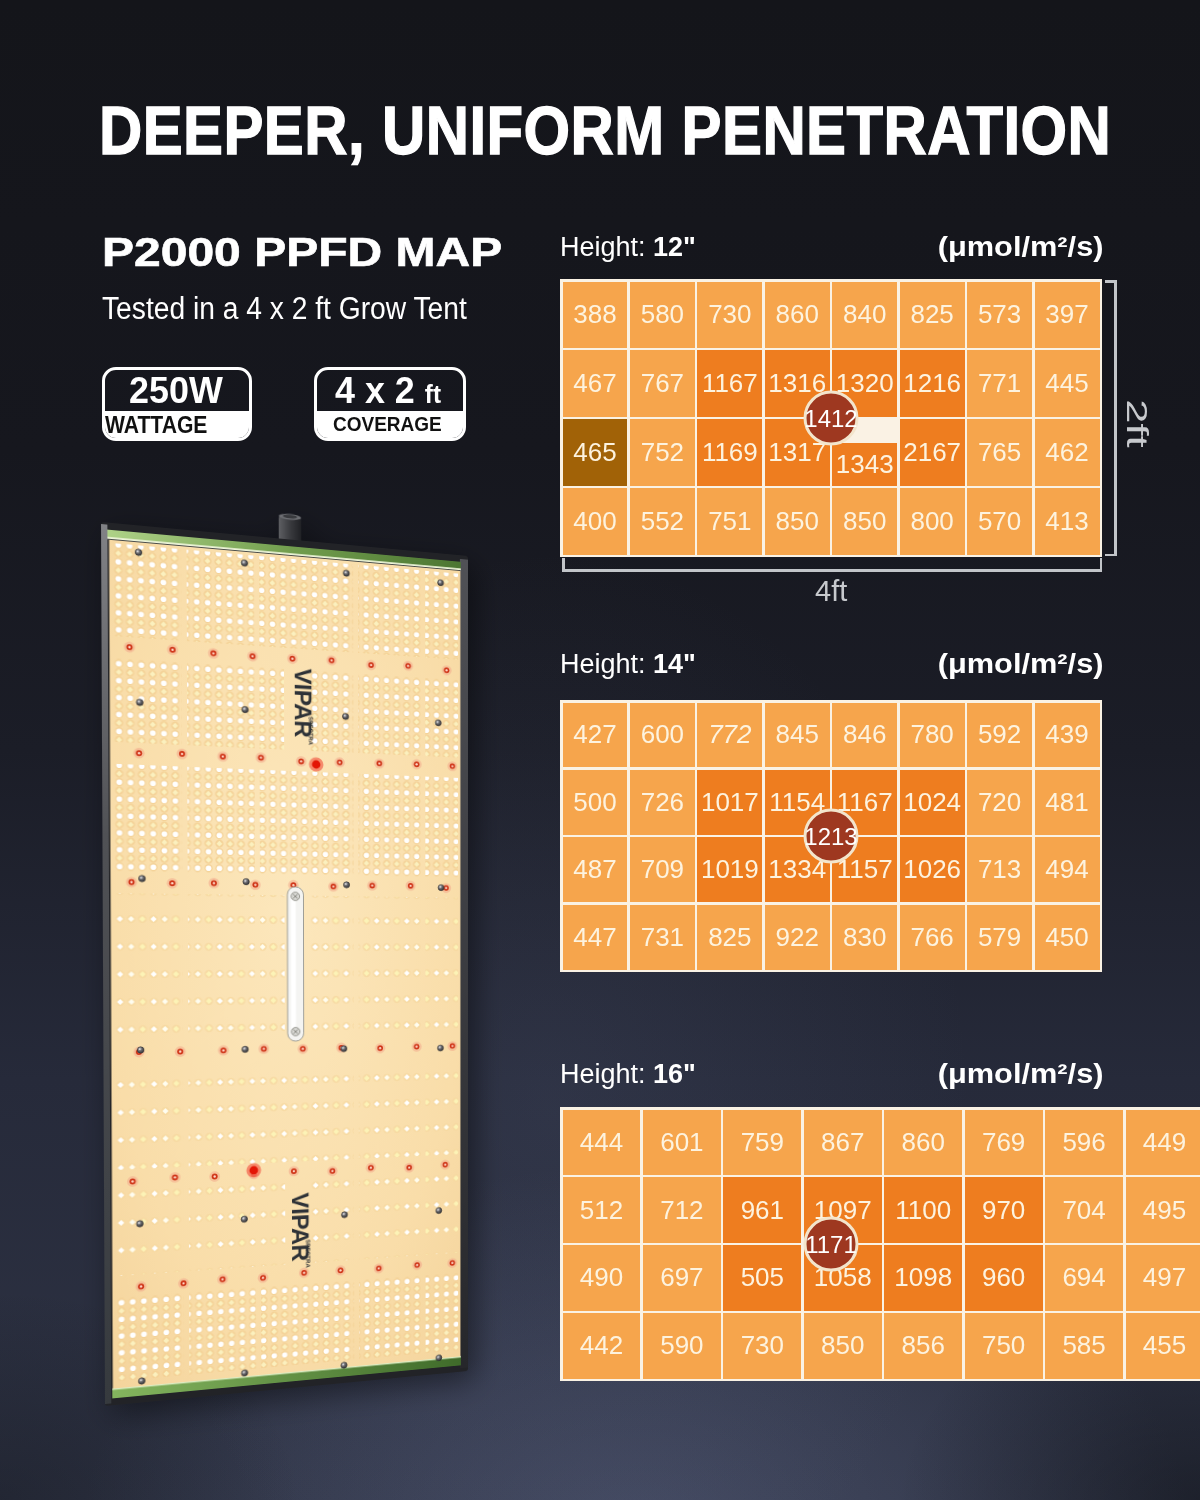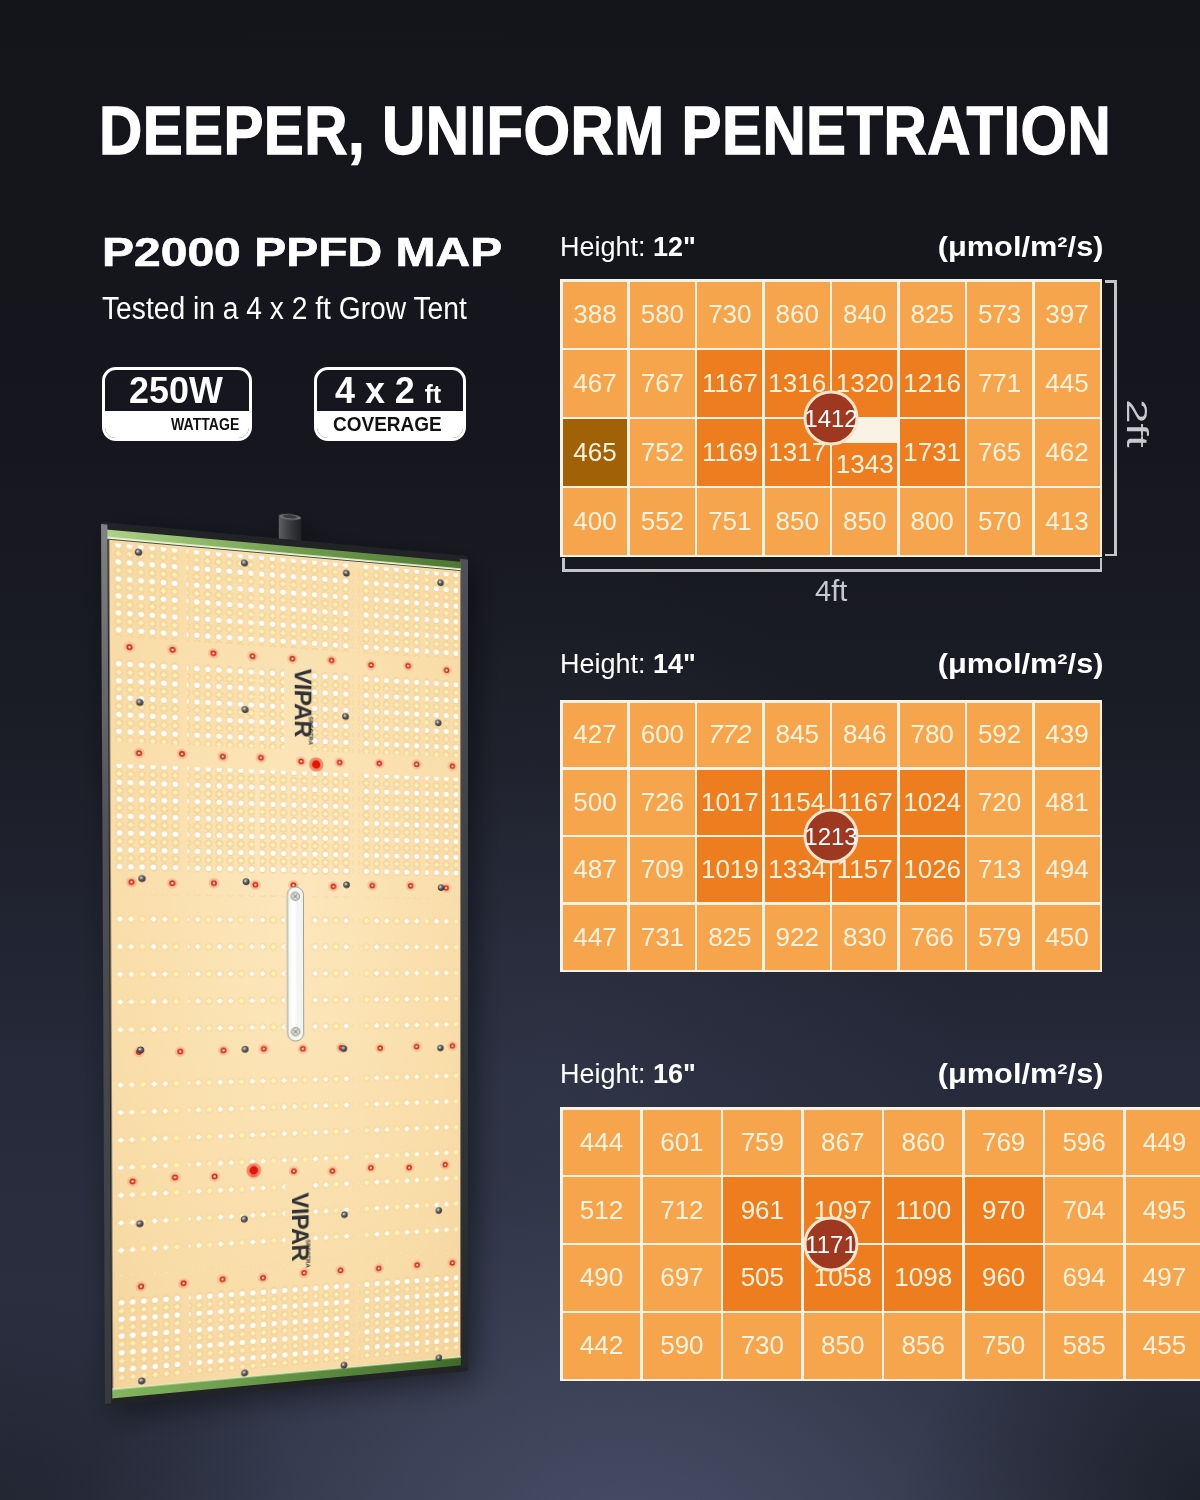--- a/index.html
+++ b/index.html
@@ -26,21 +26,21 @@
 </div>
 
 <div class="abs" style="left:102px;top:292px;color:#fff;font-size:31px;line-height:34px;">
   <span class="sqz" style="transform:scaleX(0.91);">Tested in a 4 x 2 ft Grow Tent</span>
 </div>
 
 <div class="abs" style="left:102px;top:367px;width:150px;height:74px;border:3px solid #fff;border-radius:14px;box-sizing:border-box;overflow:hidden;">
   <div style="height:41px;display:flex;align-items:center;justify-content:center;color:#fff;font-weight:bold;font-size:37px;">
       <span class="sqz" style="transform:scaleX(.97);">250W</span>
     </div>
-  <div style="height:27px;background:#fff;display:flex;align-items:center;justify-content:flex-end;color:#111;font-size:16px;font-weight:bold;">
+  <div style="height:27px;background:#fff;display:flex;align-items:center;justify-content:flex-start;color:#111;font-size:24px;font-weight:bold;">
       <span class="sqz" style="transform:scaleX(.88);">WATTAGE</span>
     </div>
 </div>
 
 <div class="abs" style="left:314px;top:367px;width:152px;height:74px;border:3px solid #fff;border-radius:14px;box-sizing:border-box;overflow:hidden;">
   <div style="height:41px;display:flex;align-items:center;justify-content:center;color:#fff;font-weight:bold;font-size:37px;">
       <span class="sqz" style="transform:scaleX(.97);">4 x 2&nbsp;<span style="font-size:25px;">ft</span></span>
     </div>
   <div style="height:27px;background:#fff;display:flex;align-items:center;justify-content:center;color:#111;font-size:20px;font-weight:bold;">
       <span class="sqz" style="transform:scaleX(.95);">COVERAGE</span>
@@ -67,21 +67,21 @@
     <div style="background:#ee7d1f;display:flex;align-items:center;justify-content:center;">1316</div>
     <div style="background:#ee7d1f;display:flex;align-items:center;justify-content:center;">1320</div>
     <div style="background:#ee7d1f;display:flex;align-items:center;justify-content:center;">1216</div>
     <div style="background:#f6a54c;display:flex;align-items:center;justify-content:center;">771</div>
     <div style="background:#f6a54c;display:flex;align-items:center;justify-content:center;">445</div>
     <div style="background:#a16207;display:flex;align-items:center;justify-content:center;">465</div>
     <div style="background:#f6a54c;display:flex;align-items:center;justify-content:center;">752</div>
     <div style="background:#ee7d1f;display:flex;align-items:center;justify-content:center;">1169</div>
     <div style="background:#ee7d1f;display:flex;align-items:center;justify-content:center;">1317</div>
     <div style="background:#ee7d1f;display:flex;align-items:center;justify-content:center;margin-top:24px;">1343</div>
-    <div style="background:#ee7d1f;display:flex;align-items:center;justify-content:center;">1731</div>
+    <div style="background:#ee7d1f;display:flex;align-items:center;justify-content:center;">2167</div>
     <div style="background:#f6a54c;display:flex;align-items:center;justify-content:center;">765</div>
     <div style="background:#f6a54c;display:flex;align-items:center;justify-content:center;">462</div>
     <div style="background:#f6a54c;display:flex;align-items:center;justify-content:center;">400</div>
     <div style="background:#f6a54c;display:flex;align-items:center;justify-content:center;">552</div>
     <div style="background:#f6a54c;display:flex;align-items:center;justify-content:center;">751</div>
     <div style="background:#f6a54c;display:flex;align-items:center;justify-content:center;">850</div>
     <div style="background:#f6a54c;display:flex;align-items:center;justify-content:center;">850</div>
     <div style="background:#f6a54c;display:flex;align-items:center;justify-content:center;">800</div>
     <div style="background:#f6a54c;display:flex;align-items:center;justify-content:center;">570</div>
     <div style="background:#f6a54c;display:flex;align-items:center;justify-content:center;">413</div>

